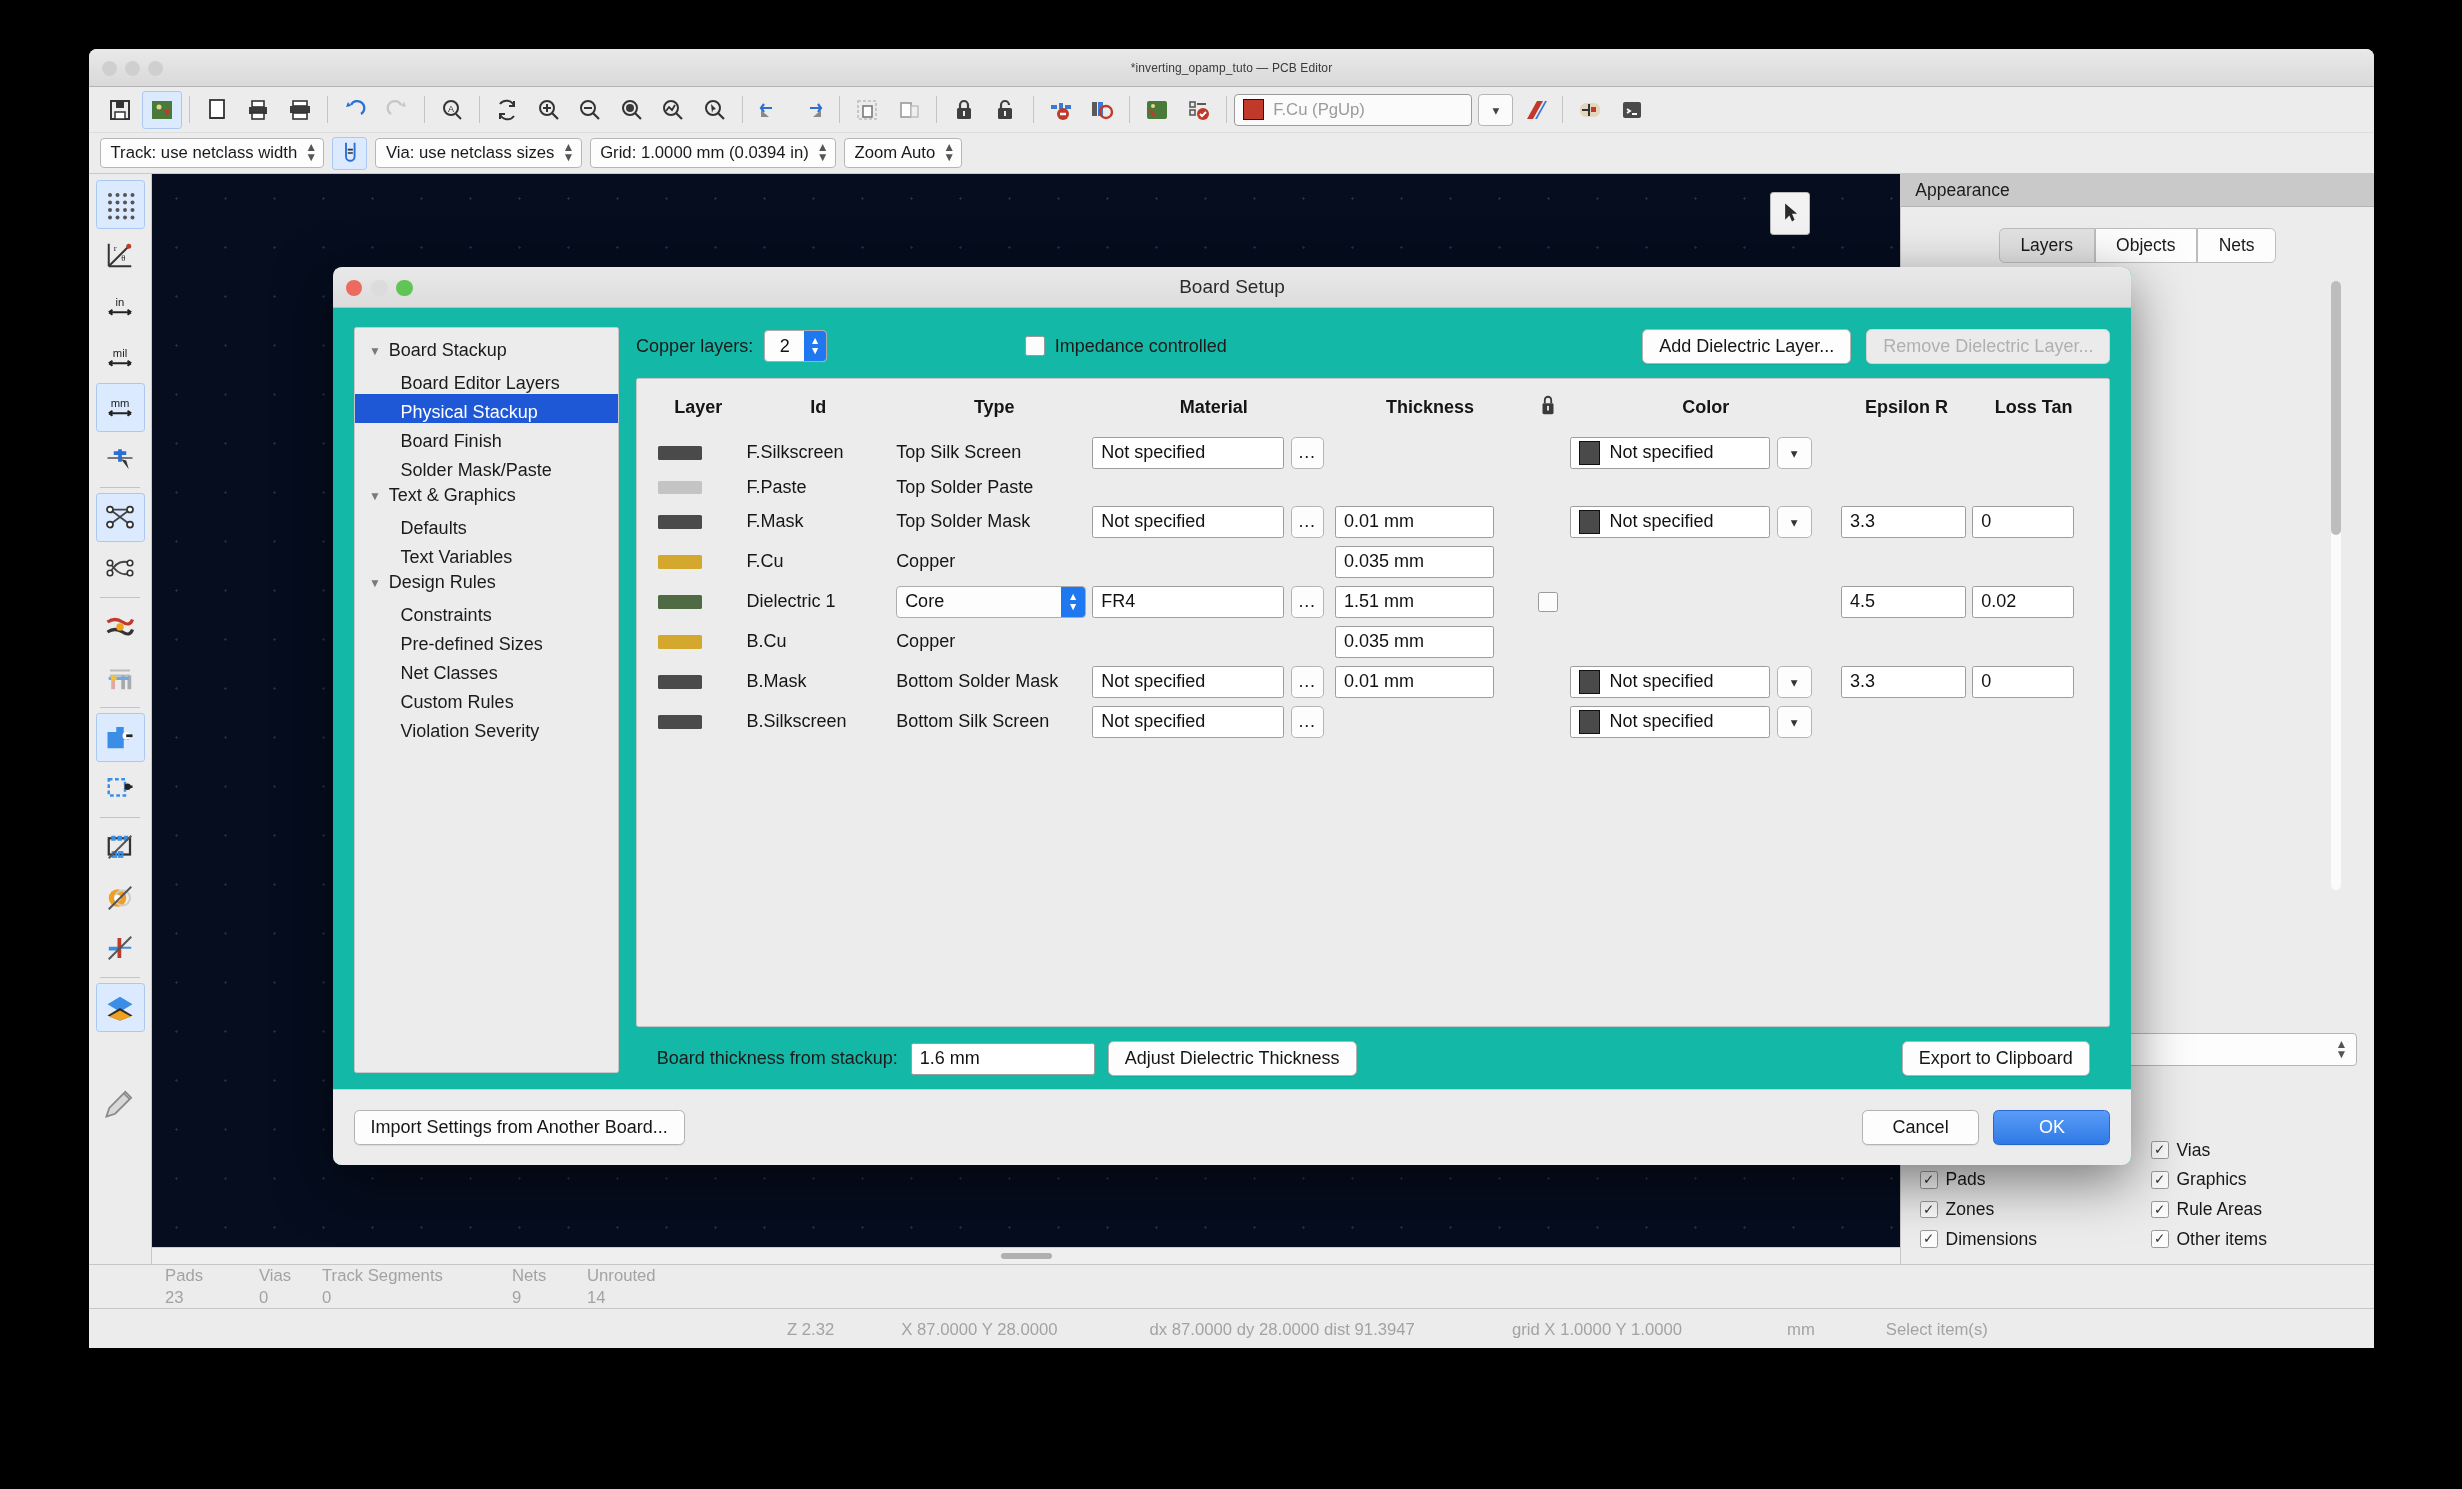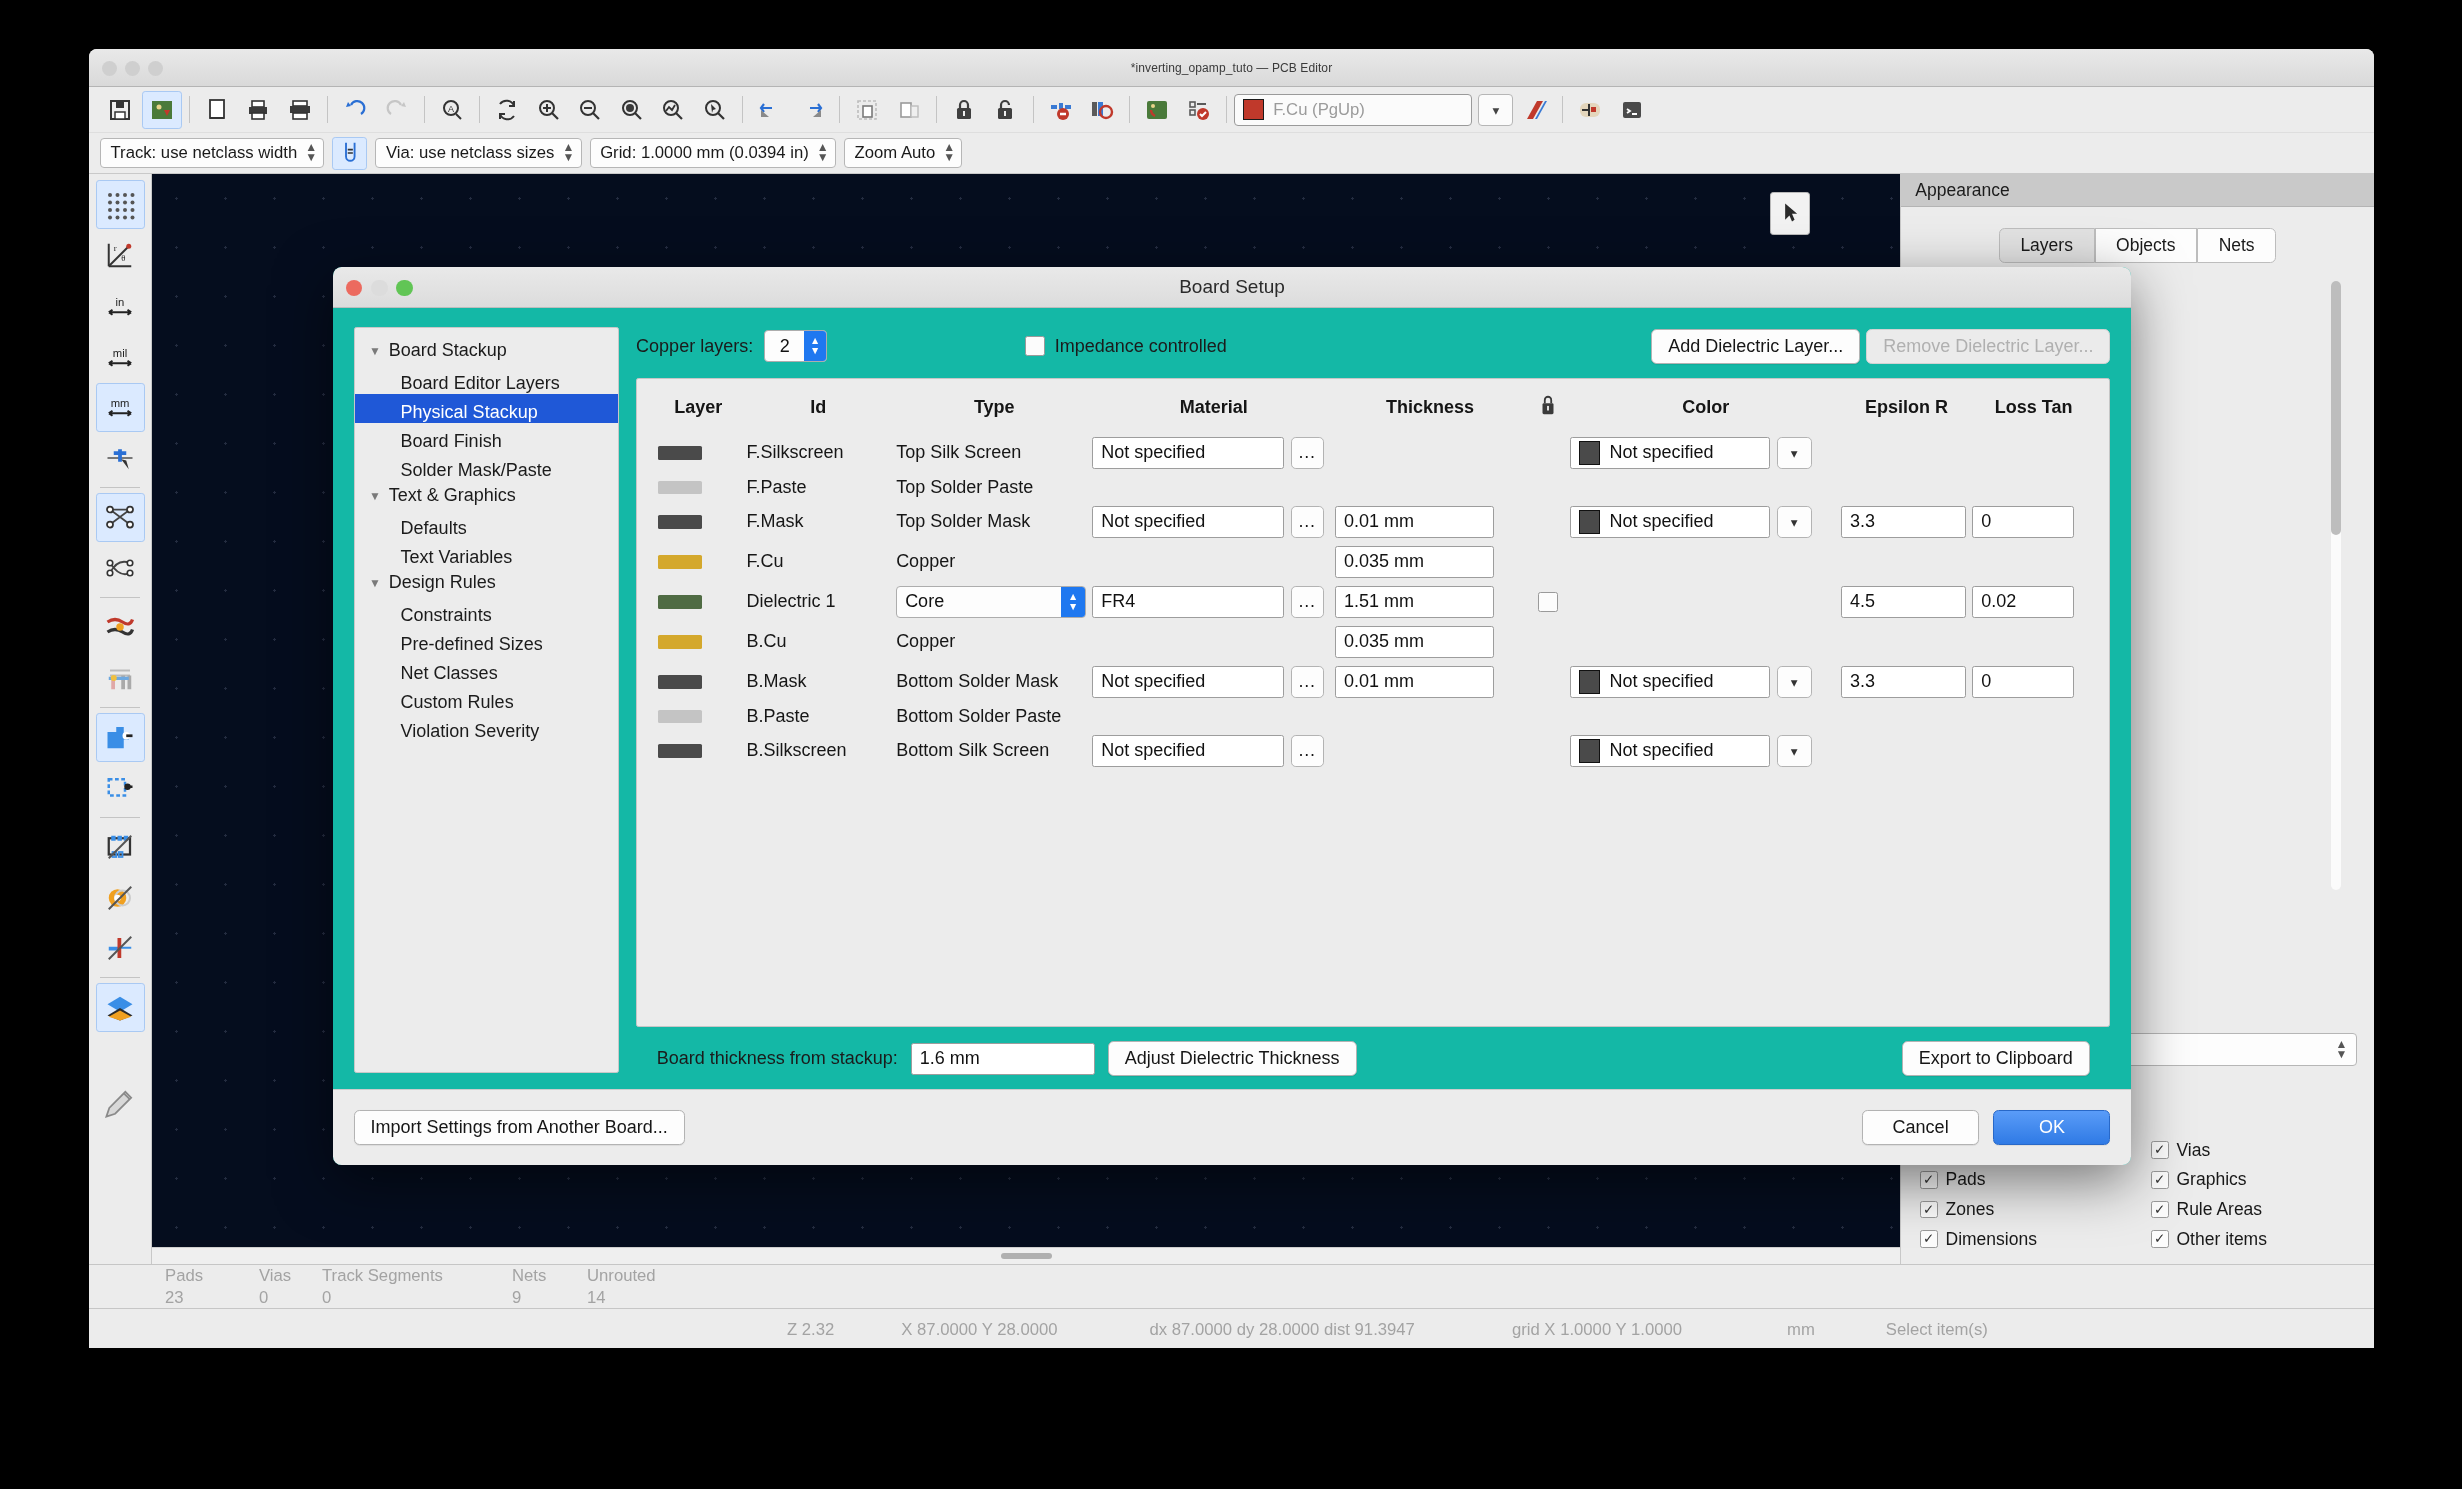--- a/index.html
+++ b/index.html
@@ -956,21 +956,21 @@
           <span class="copper-label">Copper layers:</span>
           <div class="spin">
             <span class="val">2</span>
             <span class="arrows">▲<br>▼</span>
           </div>
           <div class="imped">
             <span class="cbox-lg"></span>
             <span>Impedance controlled</span>
           </div>
           <div class="spacer"></div>
-          <div class="btn" style="margin-right:6px">Add Dielectric Layer...</div>
+          <div class="btn" style="margin-right:15px">Add Dielectric Layer...</div>
           <div class="btn disabled">Remove Dielectric Layer...</div>
         </div>
 
         <div class="stack-area">
           <table class="stack">
             <thead>
               <tr>
                 <th class="th-layer">Layer</th>
                 <th class="th-id">Id</th>
                 <th class="th-type">Type</th>
@@ -1180,37 +1180,20 @@
                     </div>
                   </td>
                 <td>
                     <div class="tf tf-eps">3.3</div>
                   </td>
                 <td>
                     <div class="tf tf-loss">0</div>
                   </td>
               </tr>
 
-              <tr>
-                <td>
-                    <div class="swatch" style="background:#c4c4c4"></div>
-                  </td>
-                <td>
-                    <div class="cell-id">B.Paste</div>
-                  </td>
-                <td>
-                    <div class="cell-type">Bottom Solder Paste</div>
-                  </td>
-                <td></td>
-                  <td></td>
-                  <td></td>
-                  <td></td>
-                  <td></td>
-                  <td></td>
-              </tr>
 
               <tr>
                 <td>
                     <div class="swatch" style="background:#4a4a4a"></div>
                   </td>
                 <td>
                     <div class="cell-id">B.Silkscreen</div>
                   </td>
                 <td>
                     <div class="cell-type">Bottom Silk Screen</div>

